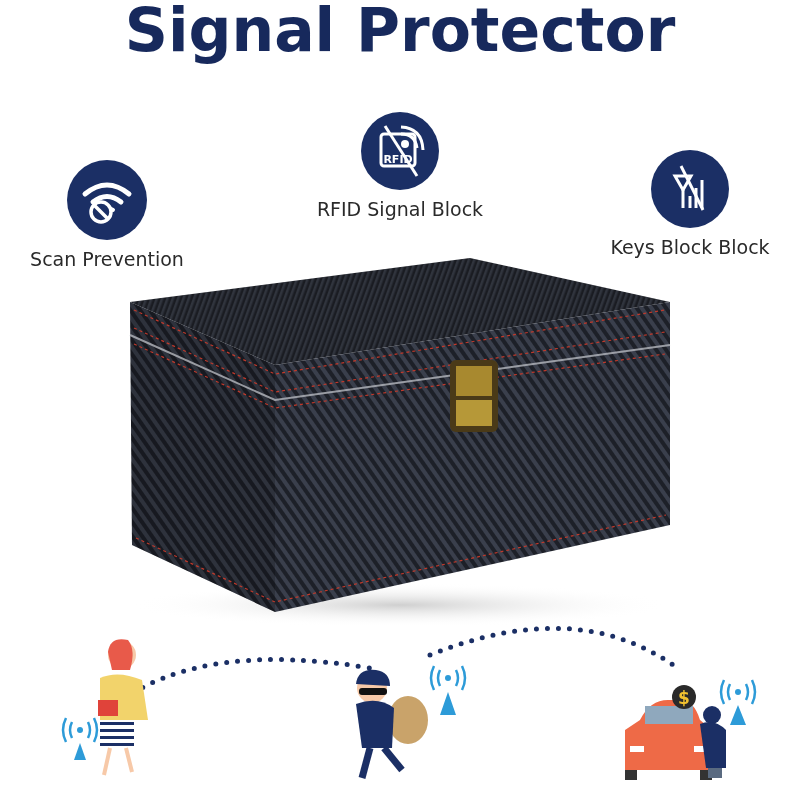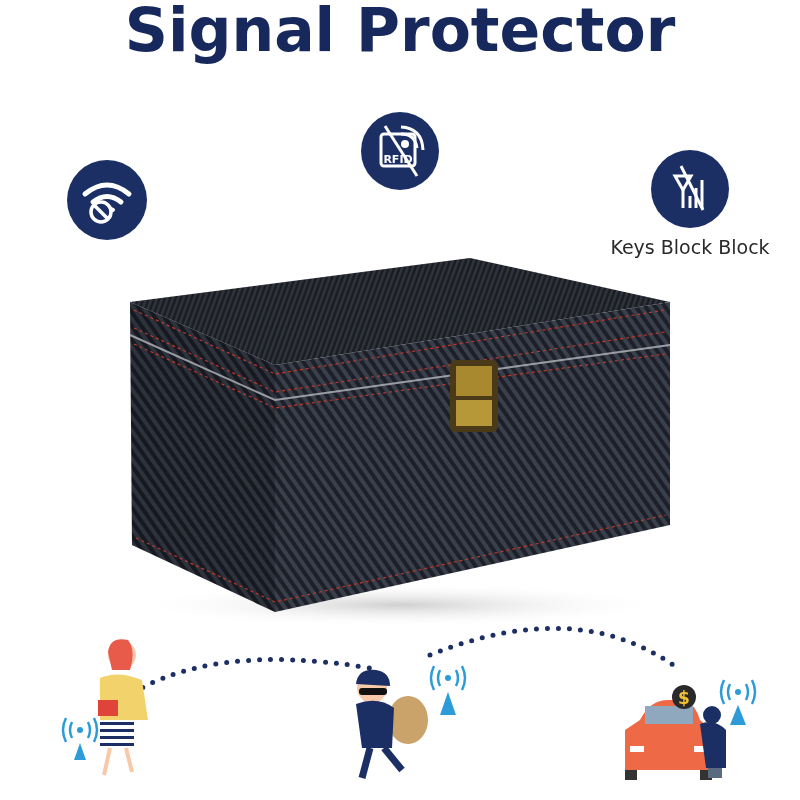--- a/index.html
+++ b/index.html
@@ -20,33 +20,35 @@
 <div class="feature" style="left:22px; top:160px; width:170px;">
   <div class="circle" style="width:80px;height:80px;">
     <svg width="80" height="80" viewBox="0 0 80 80">
       <path d="M18 34 Q40 16 62 34" stroke="#fff" stroke-width="5" fill="none" stroke-linecap="round"></path>
       <path d="M26 42 Q40 31 54 42" stroke="#fff" stroke-width="5" fill="none" stroke-linecap="round"></path>
       <path d="M34 50 Q40 46 46 50" stroke="#fff" stroke-width="4" fill="none" stroke-linecap="round"></path>
       <circle cx="34" cy="52" r="10" stroke="#fff" stroke-width="3.5" fill="#1b2f65"></circle>
       <line x1="27" y1="45" x2="41" y2="59" stroke="#fff" stroke-width="3.5"></line>
     </svg>
   </div>
+  <div class="label">Scan Prevention</div>
 </div>
 
 <div class="feature" style="left:300px; top:112px; width:200px;">
   <div class="circle" style="width:78px;height:78px;">
     <svg width="78" height="78" viewBox="0 0 78 78">
       <rect x="20" y="22" width="34" height="32" rx="3" stroke="#fff" stroke-width="3" fill="none"></rect>
       <text x="37" y="51" font-family="DejaVu Sans, sans-serif" font-size="11" font-weight="bold" fill="#fff" text-anchor="middle">RFID</text>
       <path d="M40 22 Q54 22 56 36" stroke="#fff" stroke-width="3" fill="none"></path>
       <path d="M40 15 Q61 16 62 38" stroke="#fff" stroke-width="3" fill="none"></path>
       <circle cx="44" cy="32" r="4" fill="#fff"></circle>
       <line x1="24" y1="14" x2="56" y2="64" stroke="#fff" stroke-width="3"></line>
     </svg>
   </div>
+  <div class="label">RFID Signal Block</div>
 </div>
 
 <div class="feature" style="left:595px; top:150px; width:190px;">
   <div class="circle" style="width:78px;height:78px;">
     <svg width="78" height="78" viewBox="0 0 78 78">
       <path d="M24 26 L40 26 L32 40 Z" stroke="#fff" stroke-width="3" fill="none"></path>
       <line x1="32" y1="40" x2="32" y2="58" stroke="#fff" stroke-width="3"></line>
       <line x1="39" y1="46" x2="39" y2="58" stroke="#fff" stroke-width="3"></line>
       <line x1="45" y1="38" x2="45" y2="58" stroke="#fff" stroke-width="3"></line>
       <line x1="51" y1="30" x2="51" y2="58" stroke="#fff" stroke-width="3"></line>

